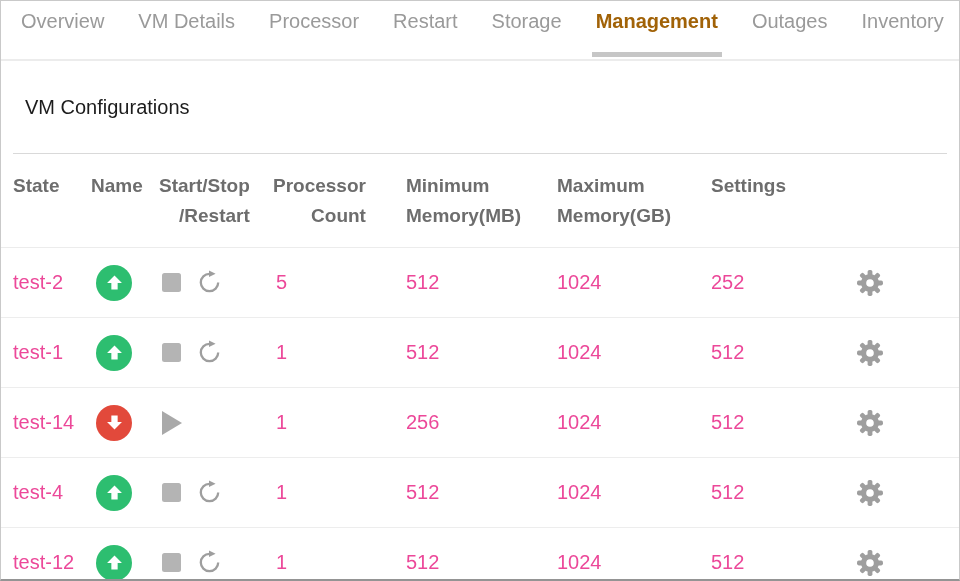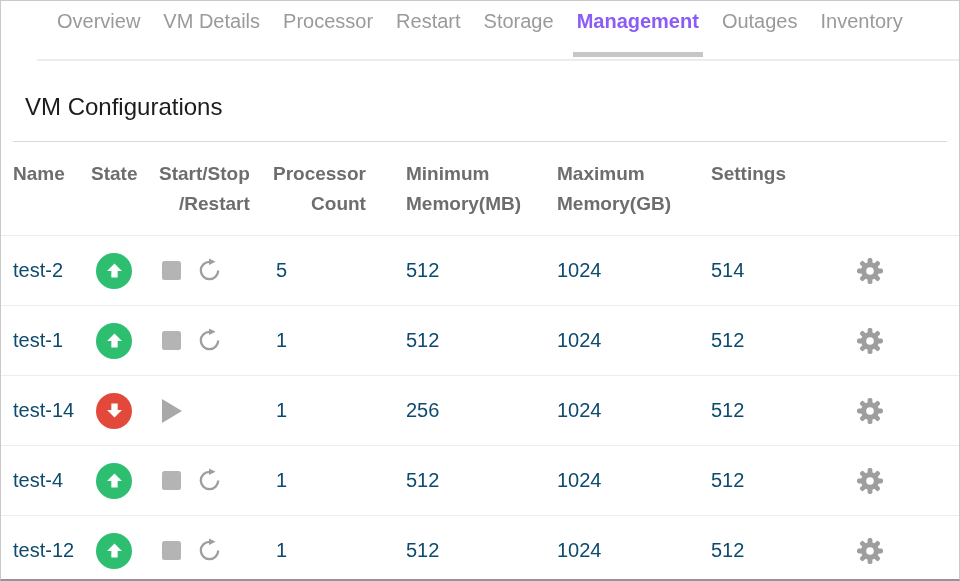--- a/index.html
+++ b/index.html
@@ -5,38 +5,37 @@
   html,body{margin:0;padding:0;}
   body{
     width:960px;height:581px;box-sizing:border-box;overflow:hidden;
     background:#ffffff;
     border:1px solid #c9c9c9;border-bottom:2px solid #949494;
     font-family:"Liberation Sans", sans-serif;
     -webkit-font-smoothing:antialiased;
   }
   
   .tabs{
-    display:flex;gap:23px;align-items:flex-start;
+    display:flex;gap:34px;align-items:flex-start;
     padding:9px 0 0 20px;height:49px;
     border-bottom:2px solid #ececec;
     white-space:nowrap;
-    margin-left:36px;
   }
   .tab{
     font-size:20px;line-height:23px;color:#9a9a9a;cursor:pointer;position:relative;
   }
-  .tab.active{color:#8b5cf6;font-weight:bold;}
+  .tab.active{color:#a16207;font-weight:bold;}
   .tab.active::after{
     content:"";position:absolute;left:-4px;right:-4px;bottom:-24px;height:5px;
     background:#c6c6c6;
   }
   
   .section-title{
-    margin:0 12px;padding:32px 12px 20px;
-    font-size:24px;line-height:28px;color:#1c1c1c;
+    margin:0 12px;padding:32px 12px 32px;
+    font-size:20px;line-height:28px;color:#1c1c1c;
     border-bottom:1px solid #d9d9d9;
   }
   
   .grid-cols{
     display:grid;
     grid-template-columns:78px 68px 114px 133px 151px 154px 145px 1fr;
     padding-left:12px;
   }
   .thead{
     padding-top:17px;height:76px;
@@ -45,21 +44,21 @@
   .th{
     font-size:19px;line-height:30px;font-weight:bold;color:#6d6d6d;
   }
   .th .lines{display:inline-block;white-space:pre-line;}
   .th.center .lines{text-align:right;}
   .row{
     height:69px;border-bottom:1px solid #ededed;align-items:center;
   }
   .cell{
     display:flex;align-items:center;
-    font-size:20px;color:#0c4a6e;
+    font-size:20px;color:#ec4899;
   }
   .proc-cell{padding-left:3px;}
   
   .state-badge{
     width:36px;height:36px;border-radius:50%;margin-left:5px;
     display:flex;align-items:center;justify-content:center;flex:0 0 auto;
   }
   .row[data-state="up"] .state-badge{background:#2dbe70;}
   .row[data-state="down"] .state-badge{background:#e2493b;}
   .row[data-state="down"] .state-arrow{transform:rotate(180deg);}
@@ -82,22 +81,22 @@
   <span class="tab">Restart</span>
   <span class="tab">Storage</span>
   <span class="tab active">Management</span>
   <span class="tab">Outages</span>
   <span class="tab">Inventory</span>
 </div>
 
 <div class="section-title">VM Configurations</div>
 
 <div class="grid-cols thead">
+  <div class="th"><span class="lines">State</span></div>
   <div class="th"><span class="lines">Name</span></div>
-  <div class="th"><span class="lines">State</span></div>
   <div class="th center"><span class="lines">Start/Stop
 /Restart</span></div>
   <div class="th center"><span class="lines">Processor
 Count</span></div>
   <div class="th"><span class="lines">Minimum
 Memory(MB)</span></div>
   <div class="th"><span class="lines">Maximum
 Memory(GB)</span></div>
   <div class="th"><span class="lines">Settings</span></div>
 </div>
@@ -119,21 +118,21 @@
         <svg width="27" height="27" viewBox="0 0 27 27">
             <path d="M13.5 4.8 A8.7 8.7 0 1 0 22.2 13.5" fill="none" stroke="#9e9e9e" stroke-width="2.3"></path>
             <path d="M13 1.6 L19.6 4.8 L13 8 Z" fill="#9e9e9e"></path>
           </svg>
       </span>
 
     </div>
     <div class="cell proc-cell">5</div>
     <div class="cell">512</div>
     <div class="cell">1024</div>
-    <div class="cell">514</div>
+    <div class="cell">252</div>
     <div class="cell">
       <span class="gear-button">
         <svg width="28" height="28" viewBox="0 0 28 28">
             <g fill="#9e9e9e">
               <rect x="11.6" y="1" width="4.8" height="26" rx="1.8"></rect>
               <rect x="11.6" y="1" width="4.8" height="26" rx="1.8" transform="rotate(45 14 14)"></rect>
               <rect x="11.6" y="1" width="4.8" height="26" rx="1.8" transform="rotate(90 14 14)"></rect>
               <rect x="11.6" y="1" width="4.8" height="26" rx="1.8" transform="rotate(135 14 14)"></rect>
               <circle cx="14" cy="14" r="9"></circle>
             </g>

